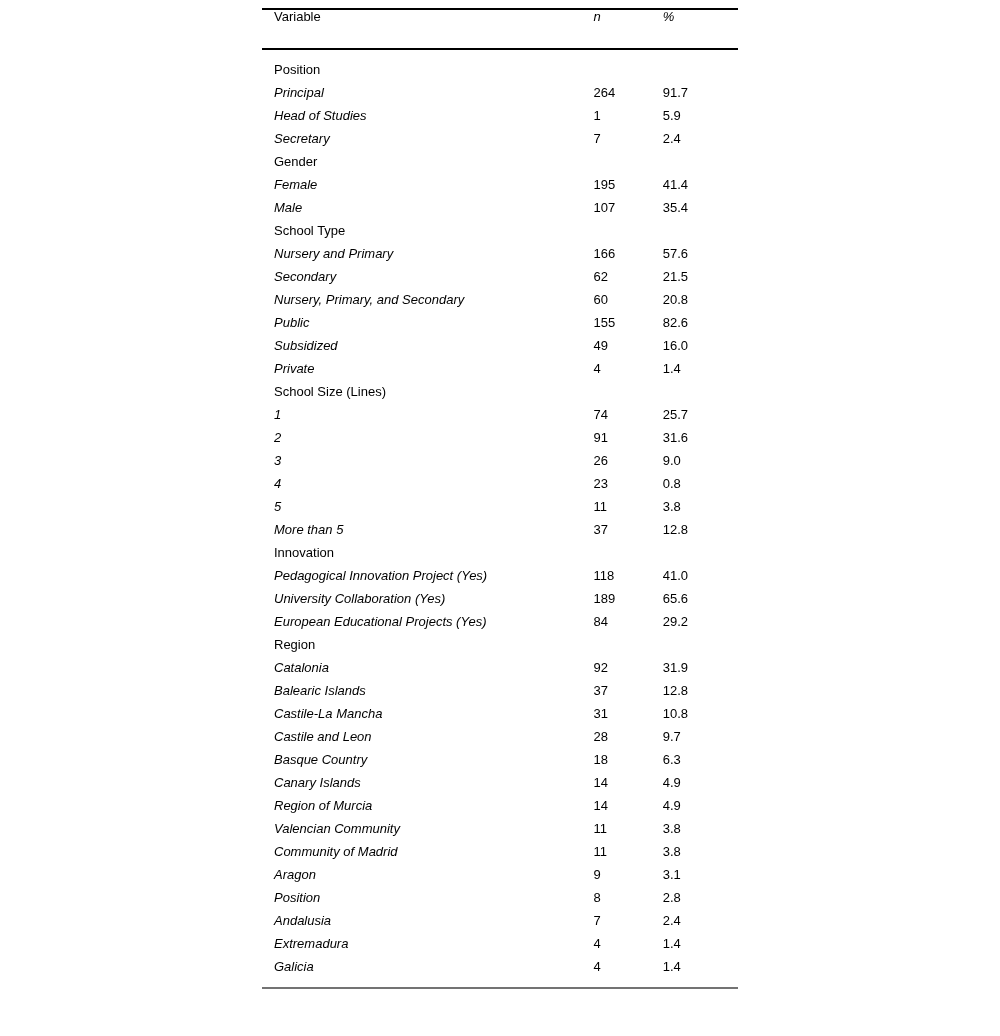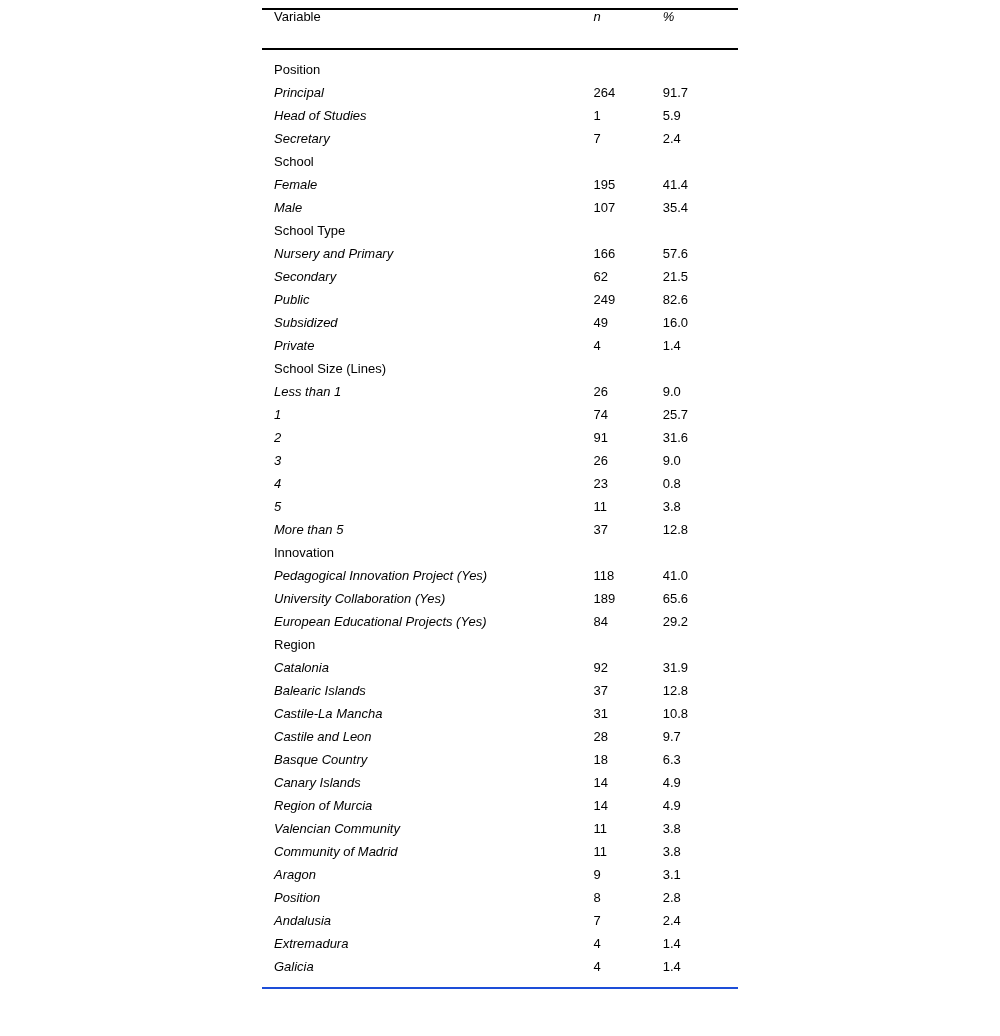--- a/index.html
+++ b/index.html
@@ -78,21 +78,21 @@
   tr.item-row td.cell-var {
     font-style: italic;
   }
   tr.item-row td.cell-n,
   tr.item-row td.cell-pct {
     font-style: normal;
   }
 
   
   tbody tr.data-row.last-row td {
-    border-bottom: 2px solid #1d4ed8;
+    border-bottom: 2px solid #737373;
     height: 27px;
   }
 </style>
 </head>
 <body>
 
 <div class="table-wrap">
   <table class="stats-table">
     <thead>
       <tr class="header-row">
@@ -116,21 +116,21 @@
           <td class="col-var cell-var">Head of Studies</td>
           <td class="col-n cell-n">1</td>
           <td class="col-pct cell-pct">5.9</td>
         </tr>
         <tr class="data-row item-row">
           <td class="col-var cell-var">Secretary</td>
           <td class="col-n cell-n">7</td>
           <td class="col-pct cell-pct">2.4</td>
         </tr>
         <tr class="data-row group-row">
-          <td class="col-var cell-var">School</td>
+          <td class="col-var cell-var">Gender</td>
           <td class="col-n cell-n"></td>
           <td class="col-pct cell-pct"></td>
         </tr>
         <tr class="data-row item-row">
           <td class="col-var cell-var">Female</td>
           <td class="col-n cell-n">195</td>
           <td class="col-pct cell-pct">41.4</td>
         </tr>
         <tr class="data-row item-row">
           <td class="col-var cell-var">Male</td>
@@ -146,43 +146,43 @@
           <td class="col-var cell-var">Nursery and Primary</td>
           <td class="col-n cell-n">166</td>
           <td class="col-pct cell-pct">57.6</td>
         </tr>
         <tr class="data-row item-row">
           <td class="col-var cell-var">Secondary</td>
           <td class="col-n cell-n">62</td>
           <td class="col-pct cell-pct">21.5</td>
         </tr>
         <tr class="data-row item-row">
+          <td class="col-var cell-var">Nursery, Primary, and Secondary</td>
+          <td class="col-n cell-n">60</td>
+          <td class="col-pct cell-pct">20.8</td>
+        </tr>
+        <tr class="data-row item-row">
           <td class="col-var cell-var">Public</td>
-          <td class="col-n cell-n">249</td>
+          <td class="col-n cell-n">155</td>
           <td class="col-pct cell-pct">82.6</td>
         </tr>
         <tr class="data-row item-row">
           <td class="col-var cell-var">Subsidized</td>
           <td class="col-n cell-n">49</td>
           <td class="col-pct cell-pct">16.0</td>
         </tr>
         <tr class="data-row item-row">
           <td class="col-var cell-var">Private</td>
           <td class="col-n cell-n">4</td>
           <td class="col-pct cell-pct">1.4</td>
         </tr>
         <tr class="data-row group-row">
           <td class="col-var cell-var">School Size (Lines)</td>
           <td class="col-n cell-n"></td>
           <td class="col-pct cell-pct"></td>
-        </tr>
-        <tr class="data-row item-row">
-          <td class="col-var cell-var">Less than 1</td>
-          <td class="col-n cell-n">26</td>
-          <td class="col-pct cell-pct">9.0</td>
         </tr>
         <tr class="data-row item-row">
           <td class="col-var cell-var">1</td>
           <td class="col-n cell-n">74</td>
           <td class="col-pct cell-pct">25.7</td>
         </tr>
         <tr class="data-row item-row">
           <td class="col-var cell-var">2</td>
           <td class="col-n cell-n">91</td>
           <td class="col-pct cell-pct">31.6</td>

